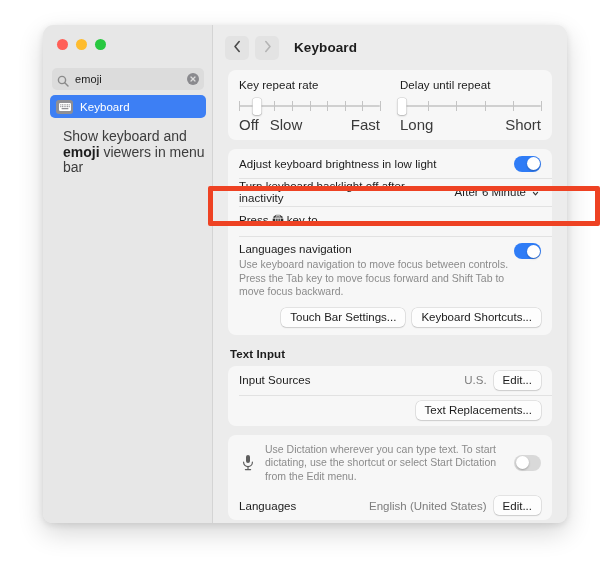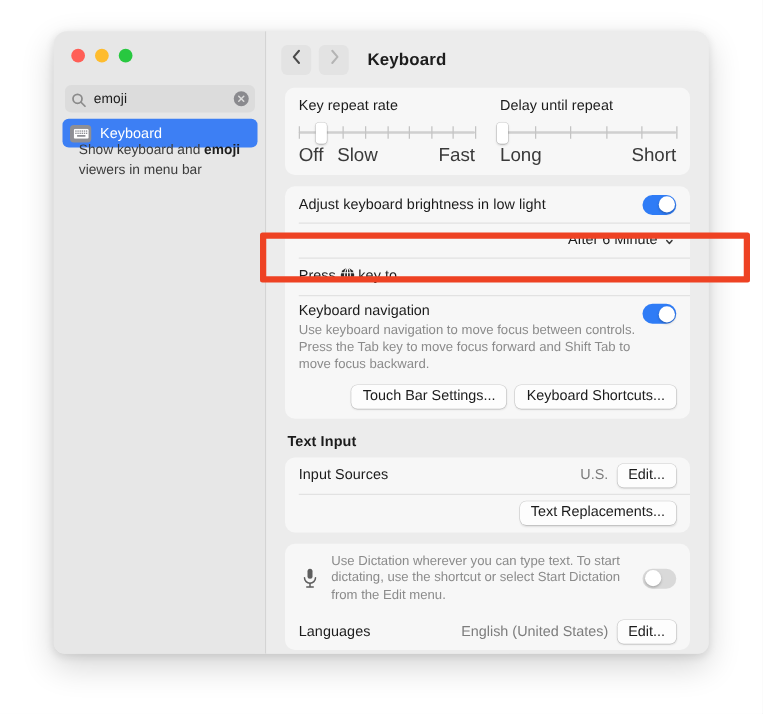--- a/index.html
+++ b/index.html
@@ -82,23 +82,23 @@
     flex: none;
     display: flex; align-items: center; justify-content: center;
   }
   .kb-icon svg { width: 12px; height: 8px; }
   .side-result-label {
     font-size: 11.5px; color: #ffffff;
     margin-left: 7px; letter-spacing: .05px;
   }
   .side-desc {
     position: absolute;
-    left: 20px; top: 88px;
+    left: 20px; top: 104px;
     width: 144px;
-    font-size: 11px;
+    font-size: 14px;
     line-height: 15.5px;
     color: #3c3c3c;
   }
   .side-desc b { font-weight: bold; color: #1d1d1d; }
 
   
   #main {
     flex: 1;
     background: #ececec;
     position: relative;
@@ -417,20 +417,21 @@
 
         <div class="row" style="height:29px">
           <span class="row-label">Adjust keyboard brightness in low light</span>
           <span class="spacer"></span>
           <span class="toggle on">
             <span class="knob"></span>
           </span>
         </div>
 
         <div class="row" style="height:28px">
+          <span class="row-label">Turn keyboard backlight off after inactivity</span>
           <span class="spacer"></span>
           <span class="popup plain">
             <span>After 6 Minute</span>
             <span class="chev">
               <svg viewBox="0 0 7 12" fill="none" stroke="#3a3a3a" stroke-width="1.2" stroke-linecap="round" stroke-linejoin="round">
                 <polyline points="1.4,4.6 3.5,2.2 5.6,4.6"></polyline>
                   <polyline points="1.4,7.4 3.5,9.8 5.6,7.4"></polyline>
               </svg>
             </span>
           </span>
@@ -447,21 +448,21 @@
                   <line x1="6" y1="0.6" x2="6" y2="11.4"></line>
                 </g>
               </svg>
             </span><span>key to</span></span>
           <span class="spacer"></span>
         </div>
 
         <div class="knav">
           <div class="knav-head">
             <div style="flex:1">
-              <div class="knav-title">Keyboard navigation</div>
+              <div class="knav-title">Languages navigation</div>
               <div class="knav-desc">Use keyboard navigation to move focus between controls. Press the Tab key to move focus forward and Shift Tab to move focus backward.</div>
             </div>
             <span class="toggle on">
               <span class="knob"></span>
             </span>
           </div>
         </div>
 
         <div class="btn-row">
           <span class="pushbtn">Touch Bar Settings...</span>

